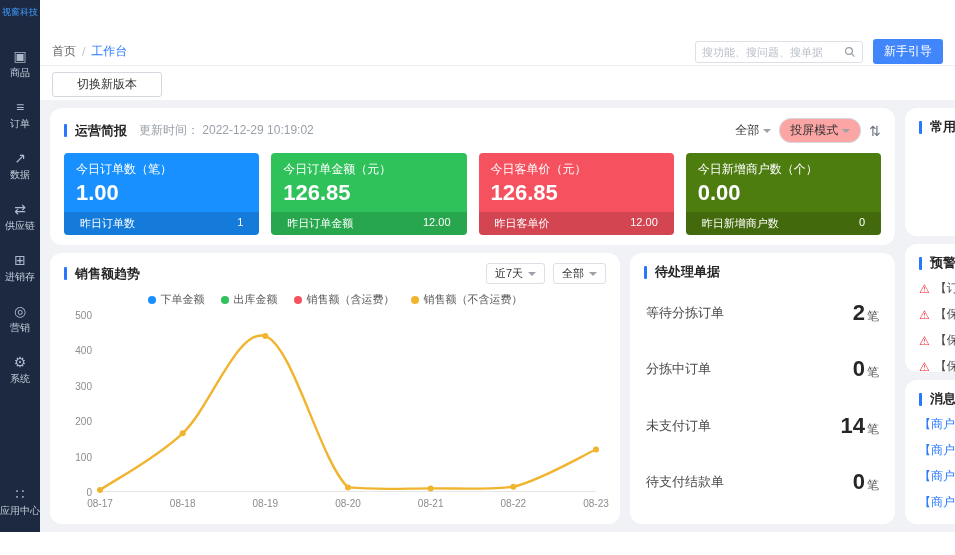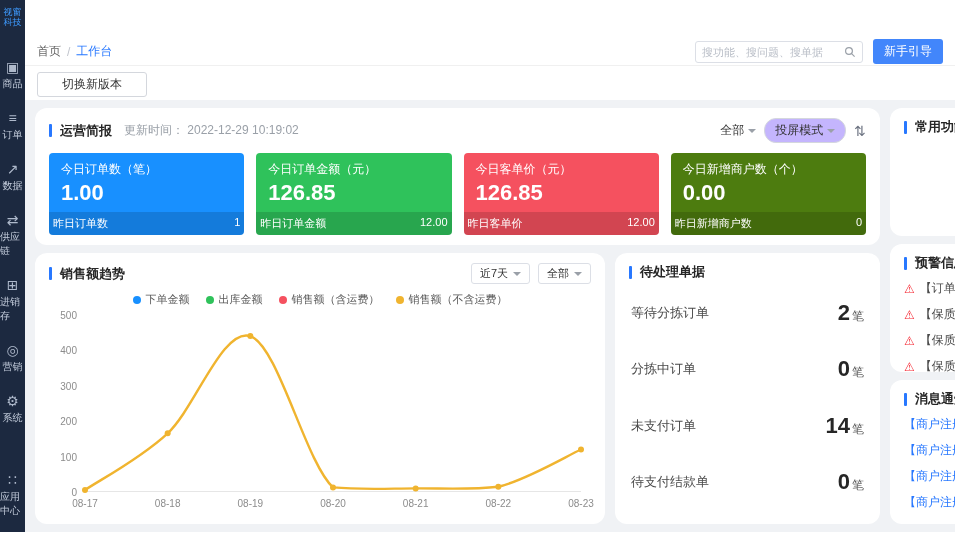--- a/index.html
+++ b/index.html
@@ -6,21 +6,21 @@
   body {
     width: 955px; height: 555px; background: #fff;
     font-family: "Liberation Sans", "DejaVu Sans", sans-serif;
     color: #333; overflow: hidden;
   }
   .stage { position: relative; width: 955px; height: 555px; background: #fff; }
   .app { display: flex; width: 955px; height: 532px; overflow: hidden; }
 
   
   .sidebar {
-    width: 25px; flex: none; background: #1c2940; color: #c3ccdb;
+    width: 40px; flex: none; background: #1c2940; color: #c3ccdb;
     display: flex; flex-direction: column; align-items: center;
   }
   .logo { color: #3e9bff; font-size: 9px; padding: 7px 2px 4px; text-align: center; line-height: 1.15; }
   .side-nav { display: flex; flex-direction: column; margin-top: 18px; width: 100%; }
   .side-item {
     display: flex; flex-direction: column; align-items: center; gap: 3px;
     padding: 10px 0; cursor: pointer; width: 100%;
   }
   .s-icon { font-size: 14px; line-height: 1; color: #aeb9cb; }
   .s-label { font-size: 10px; color: #c3ccdb; }
@@ -61,35 +61,35 @@
   .left-col { width: 845px; flex: none; display: flex; flex-direction: column; gap: 8px; min-height: 0; }
   .panel { background: #fff; border-radius: 12px; padding: 10px 14px; }
   .panel-head { display: flex; align-items: center; gap: 8px; }
   .tbar { width: 3px; height: 13px; background: #2878ff; border-radius: 1px; flex: none; }
   .ptitle { font-size: 13px; font-weight: bold; color: #262626; white-space: nowrap; }
   .update { font-size: 12px; color: #9aa0a8; margin-left: 4px; white-space: nowrap; }
   .head-spacer { flex: 1; }
   .caret { width: 0; height: 0; border: 4px solid transparent; border-top-color: #9aa0a8; margin-top: 4px; }
   .select-text { display: flex; align-items: center; gap: 4px; font-size: 12px; color: #333; cursor: pointer; white-space: nowrap; }
   .pill {
-    display: flex; align-items: center; gap: 4px; background: #c4b5fd; cursor: pointer;
+    display: flex; align-items: center; gap: 4px; background: #fca5a5; cursor: pointer;
     border: 1px solid #d4d7dd; border-radius: 12px; padding: 3px 10px; font-size: 12px; color: #333; white-space: nowrap;
   }
   .mini-icon { font-size: 14px; color: #6b7280; cursor: pointer; }
 
   
   .cards { display: flex; gap: 12px; margin-top: 10px; }
   .card {
     flex: 1; height: 82px; border-radius: 4px; color: #fff;
     display: flex; flex-direction: column; padding: 8px 12px 0; overflow: hidden;
   }
   .card-title { font-size: 12px; }
   .card-value { font-size: 22px; font-weight: bold; margin-top: 2px; }
   .card-footer {
-    margin: auto -12px 0; padding: 4px 4px; font-size: 11px;
+    margin: auto -12px 0; padding: 4px 16px; font-size: 11px;
     display: flex; justify-content: space-between; background: rgba(0,0,0,0.14);
   }
 
   
   .bottom-row { flex: 1; min-height: 0; display: flex; gap: 10px; }
   .chart-panel { width: 570px; flex: none; display: flex; flex-direction: column; }
   .mini-select {
     display: flex; align-items: center; gap: 5px; border: 1px solid #dcdfe6; background: #fff;
     border-radius: 3px; padding: 2px 8px; font-size: 11px; color: #333; cursor: pointer; white-space: nowrap;
   }

